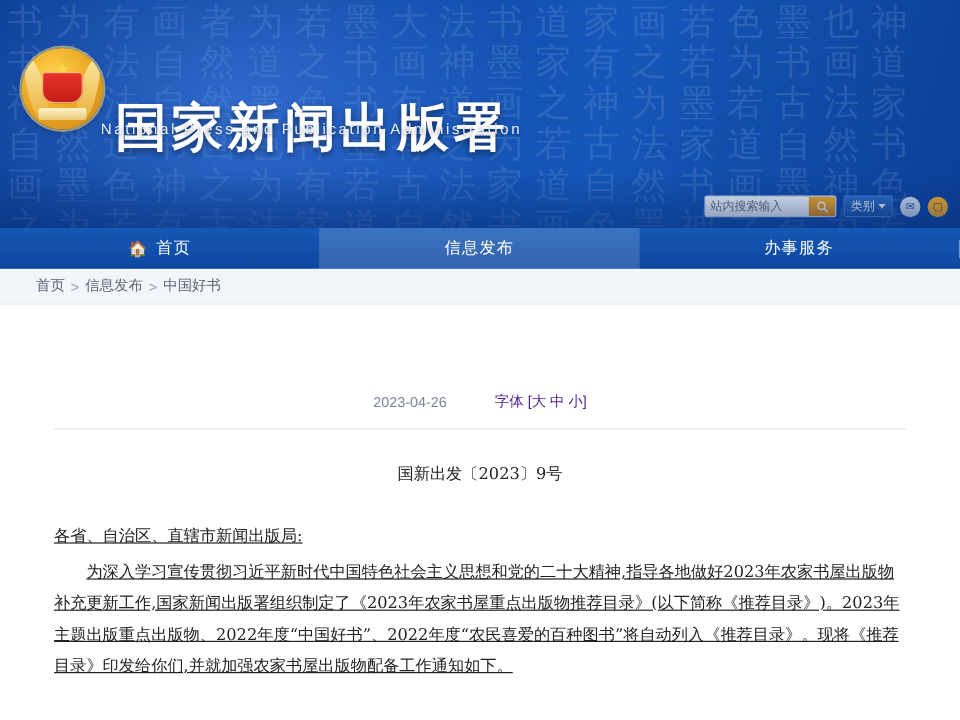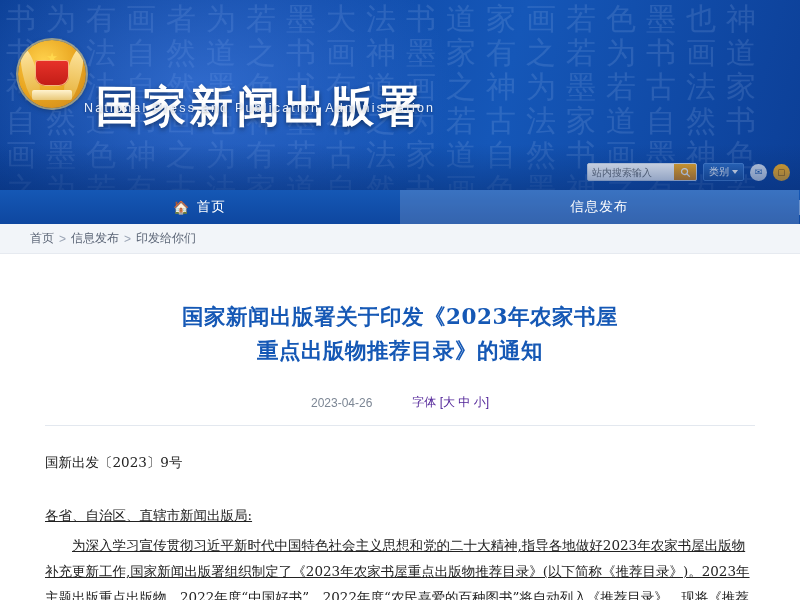--- a/index.html
+++ b/index.html
@@ -224,20 +224,21 @@
     font-size: 12px;
     color: #7c8694;
     display: flex; justify-content: center; align-items: center; gap: 40px;
   }
   .meta .fonts { color:#4c1d95; }
   .rule {
     margin: 14px 0 0 0;
     border: 0; border-top: 1px solid #e3e8ef;
   }
   .docnum {
+    text-align: center;
     margin-top: 28px;
     font-size: 13.5px;
     color: #222;
     font-family: "DejaVu Serif", serif;
   }
   .body-text {
     margin-top: 30px;
     font-size: 13.5px;
     line-height: 26px;
     color: #222;
@@ -288,39 +289,38 @@
 </div>
 
 <div class="nav">
   <div class="nav-item">
     <span class="home-ico">🏠</span>
     <span>首页</span>
   </div>
   <div class="nav-item active">
     <span>信息发布</span>
   </div>
+  <div class="nav-item">
+    <span>办事服务</span>
+  </div>
   <div class="nav-sep"></div>
 </div>
 
 <div class="crumb-wrap">
   <div class="crumb">
     <a>首页</a>
     <span class="sep">&gt;</span>
     <a>信息发布</a>
     <span class="sep">&gt;</span>
-    <a>印发给你们</a>
+    <a>中国好书</a>
   </div>
 </div>
 
 <div class="page">
   <div class="article">
-    <h1 class="title">
-      <span>国家新闻出版署关于印发《2023年农家书屋</span><br>
-      <span>重点出版物推荐目录》的通知</span>
-    </h1>
 
     <div class="meta">
       <span>2023-04-26</span>
       <span class="fonts">字体 [大 中 小]</span>
     </div>
 
     <hr class="rule">
 
     <div class="docnum">国新出发〔2023〕9号</div>
 

